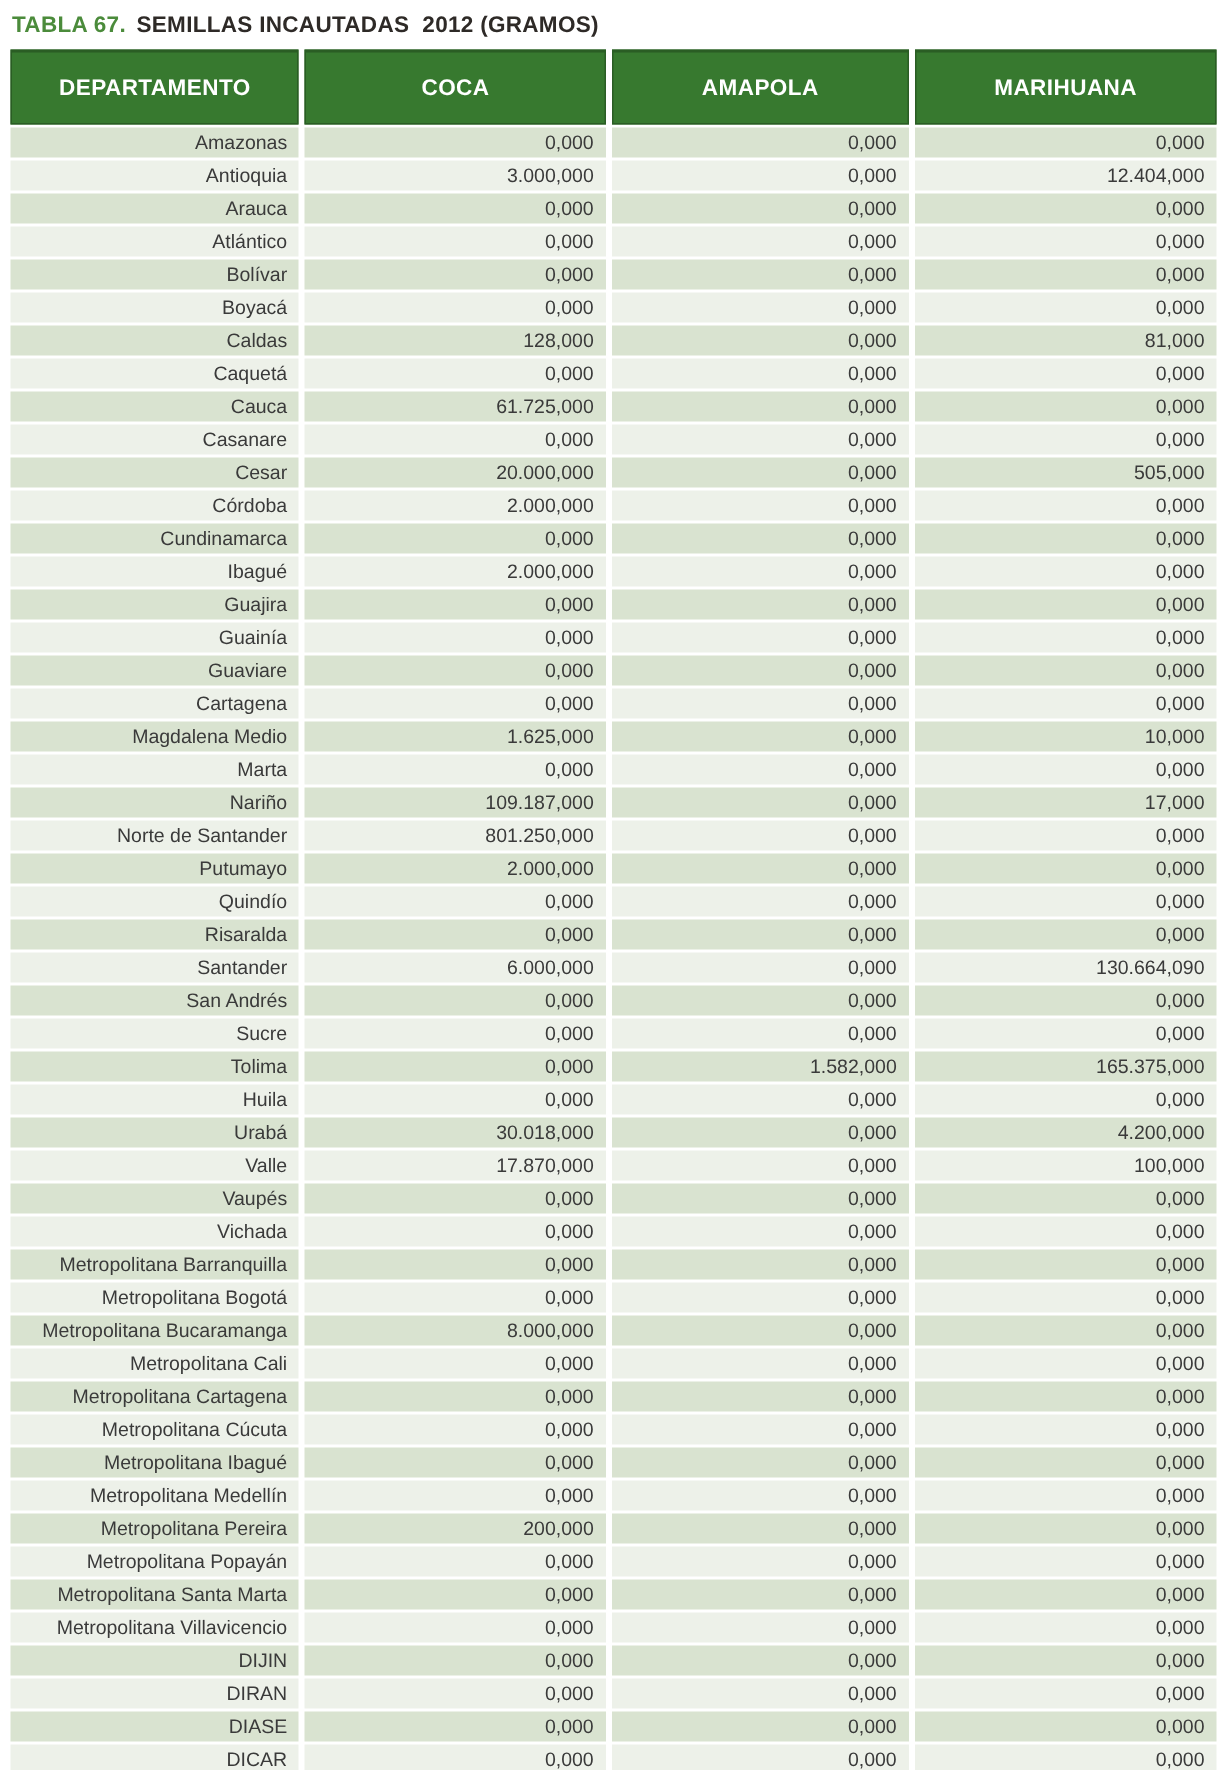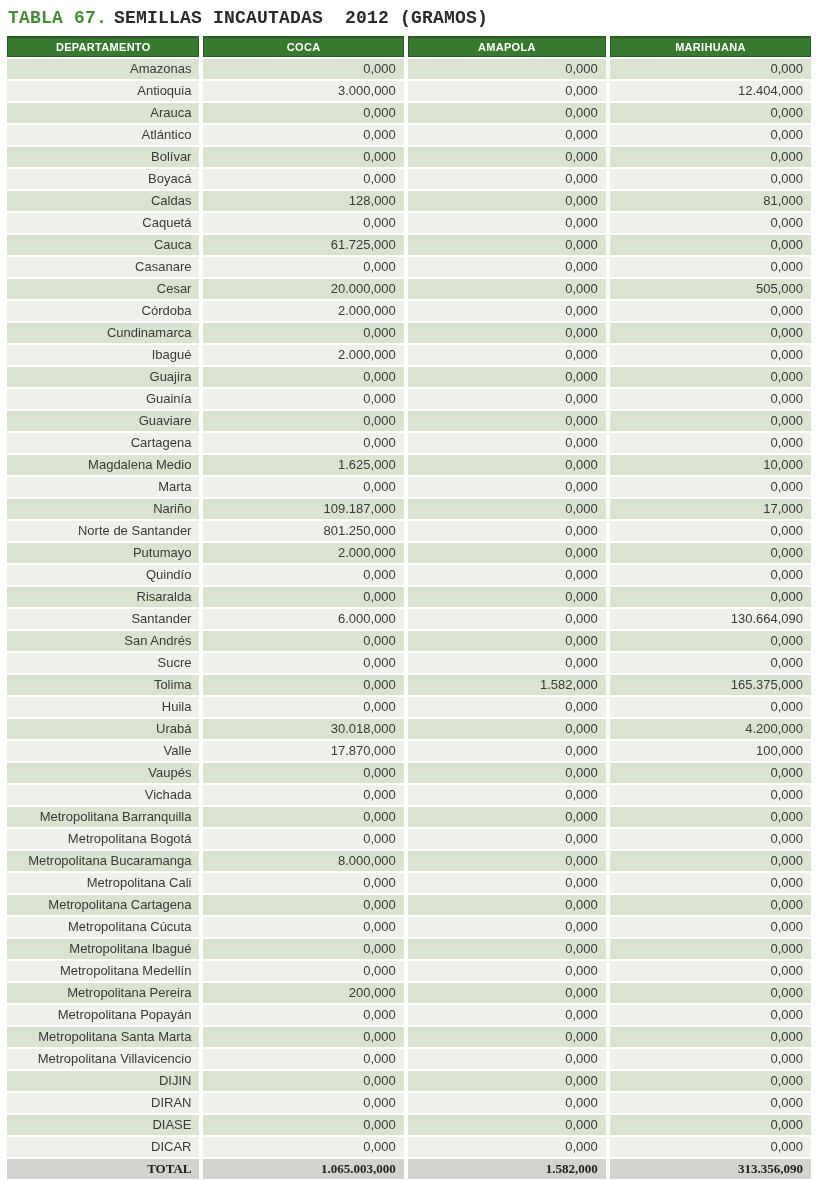--- a/index.html
+++ b/index.html
@@ -15,43 +15,42 @@
   html,body{margin:0;padding:0;background:#ffffff;}
   body{
     width:818px;height:1180px;
     font-family:"Liberation Sans","DejaVu Sans",sans-serif;
     color:var(--text);
     overflow:hidden;
   }
   .page{padding:6px 3px 0 3px;box-sizing:border-box;}
   .title{
     padding:2px 0 6px 5px;
-    font-size:18px;
+    font-size:15px;
     font-weight:bold;
     letter-spacing:0.2px;
-    font-family:Liberation Mono, monospace;
   }
   .title-accent{color:var(--title-accent);margin-right:7px;}
   .title-text{color:#2e2a27;white-space:pre;}
   table{
     width:100%;
     border-collapse:separate;
     border-spacing:4px 2px;
     table-layout:fixed;
   }
   th{
     background:var(--header-bg);
     border:1px solid var(--header-border);
     border-top-width:2px;
     color:#ffffff;
-    font-size:11px;
+    font-size:15px;
     font-weight:bold;
     letter-spacing:0.3px;
     text-align:center;
-    padding:3px 2px;
+    padding:15px 2px;
   }
   td{
     font-size:13px;
     line-height:14px;
     padding:3px 8px;
     overflow:hidden;
     white-space:nowrap;
   }
   td.dept{text-align:right;}
   td.num{text-align:right;}

